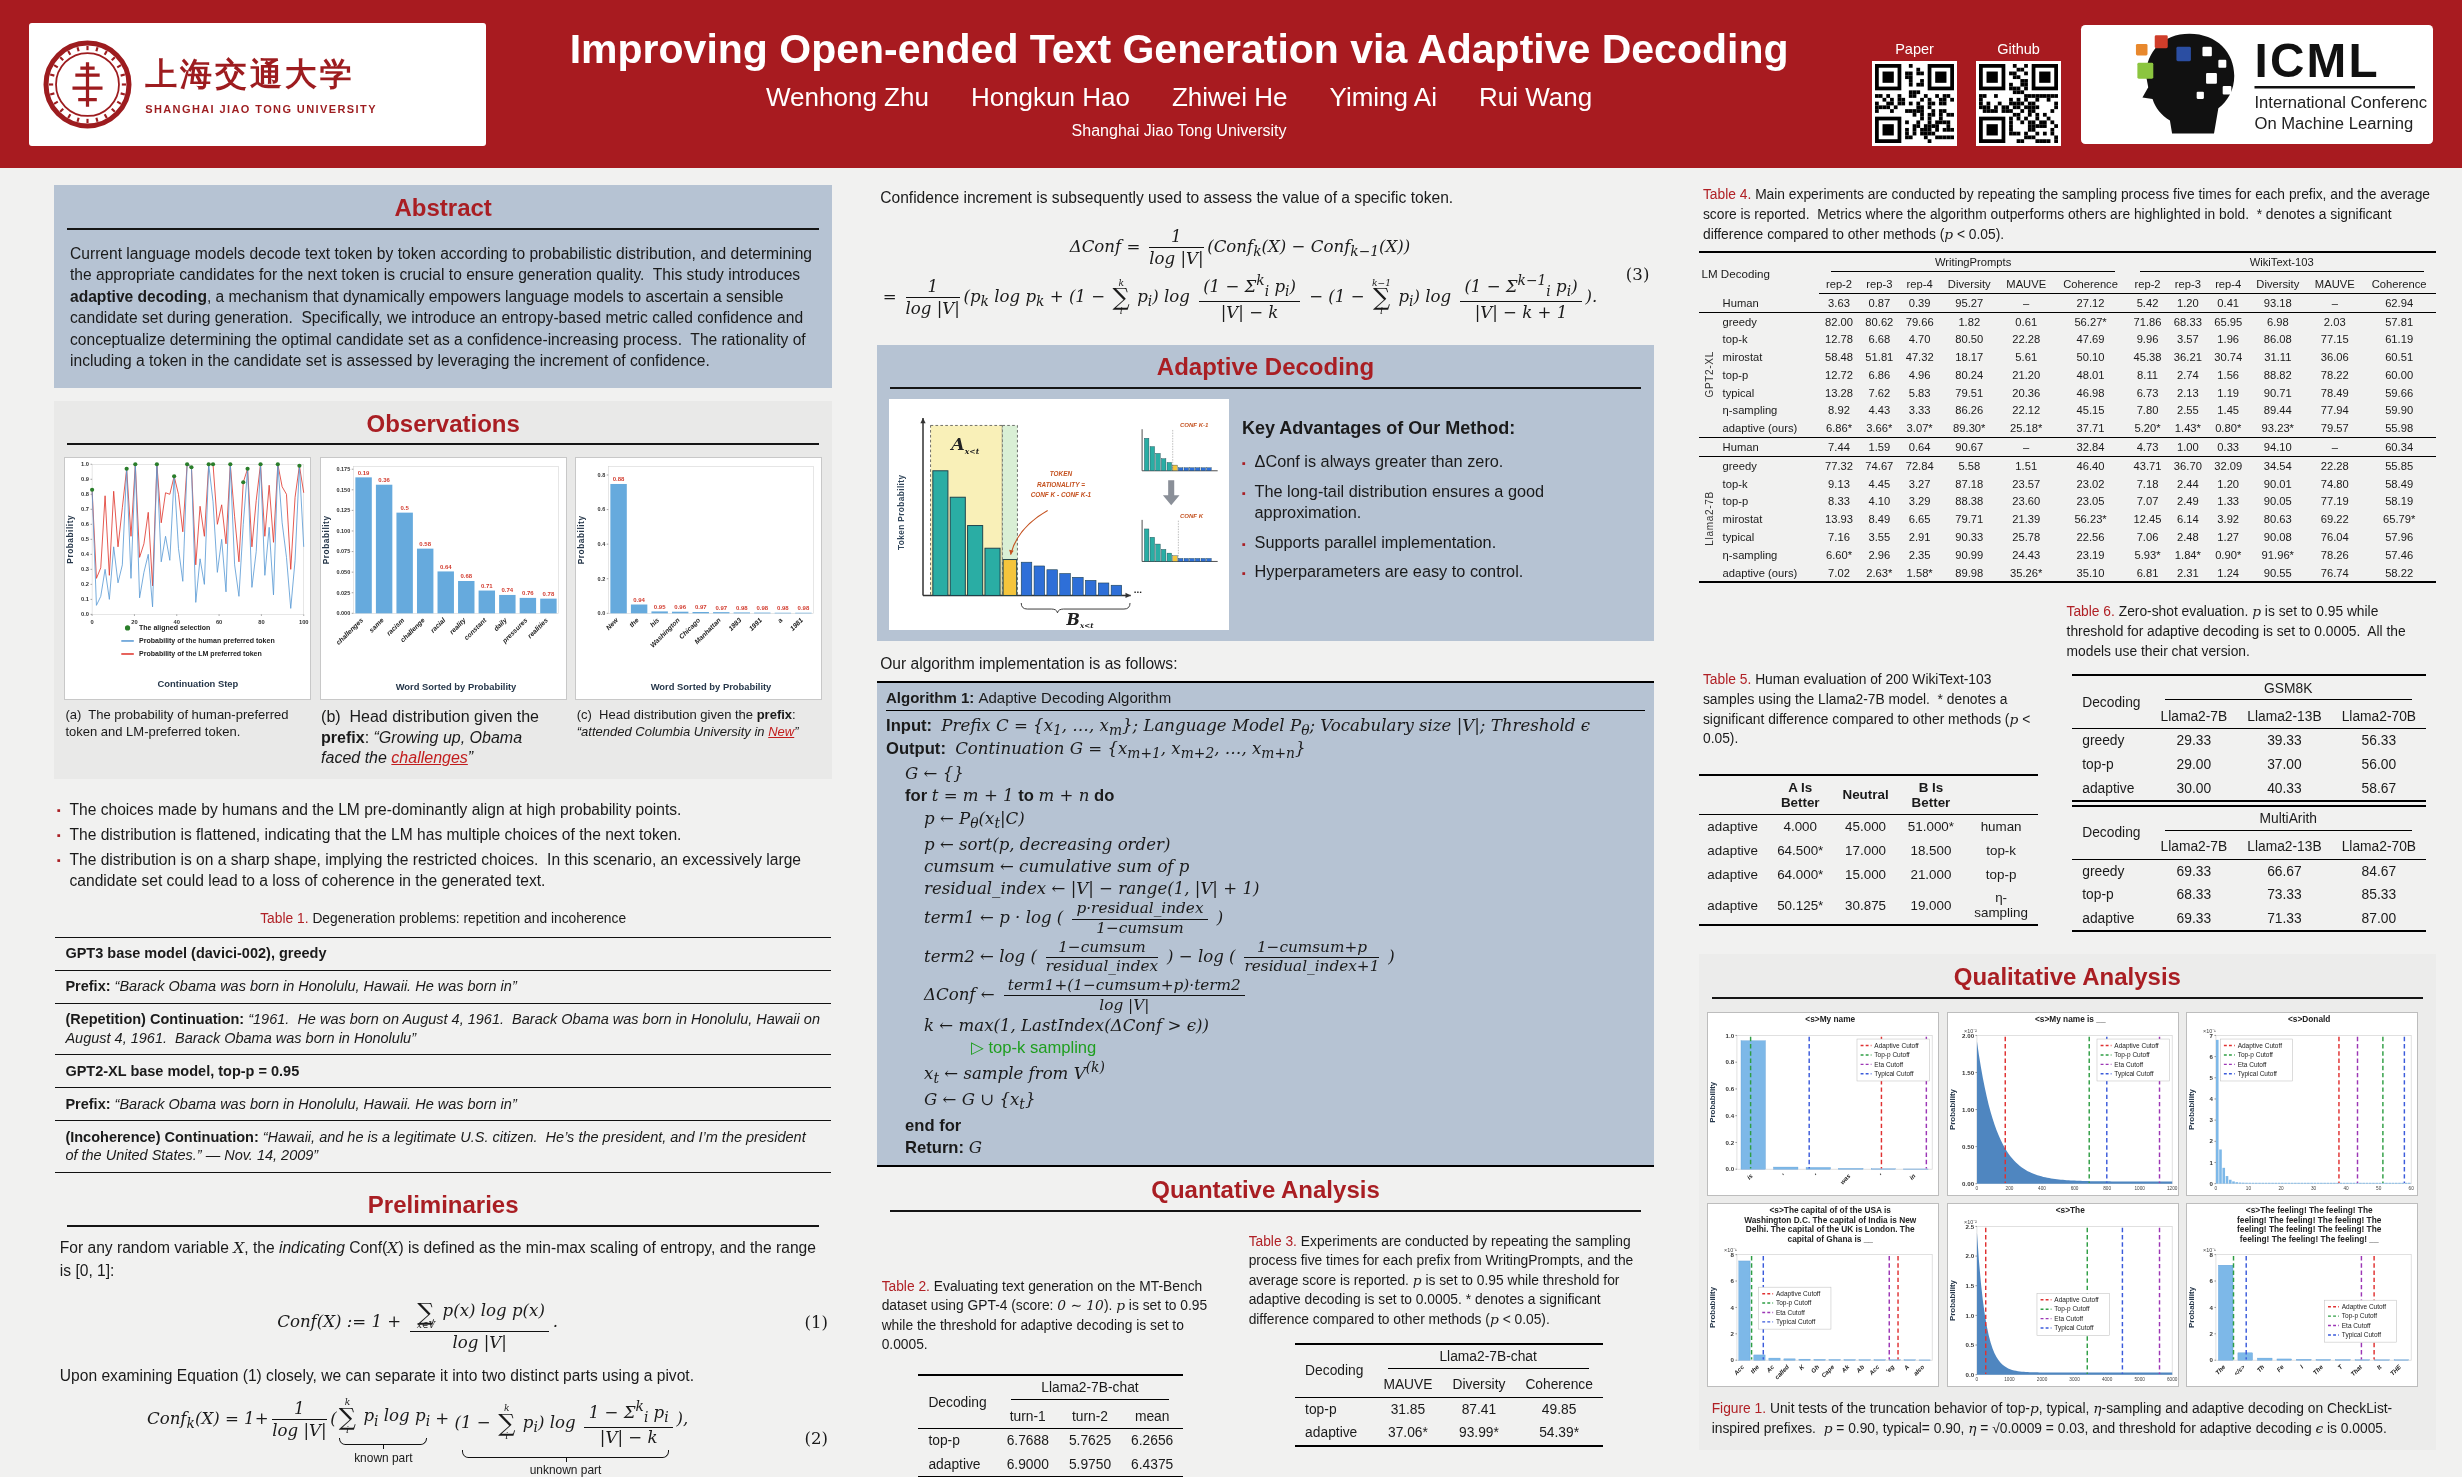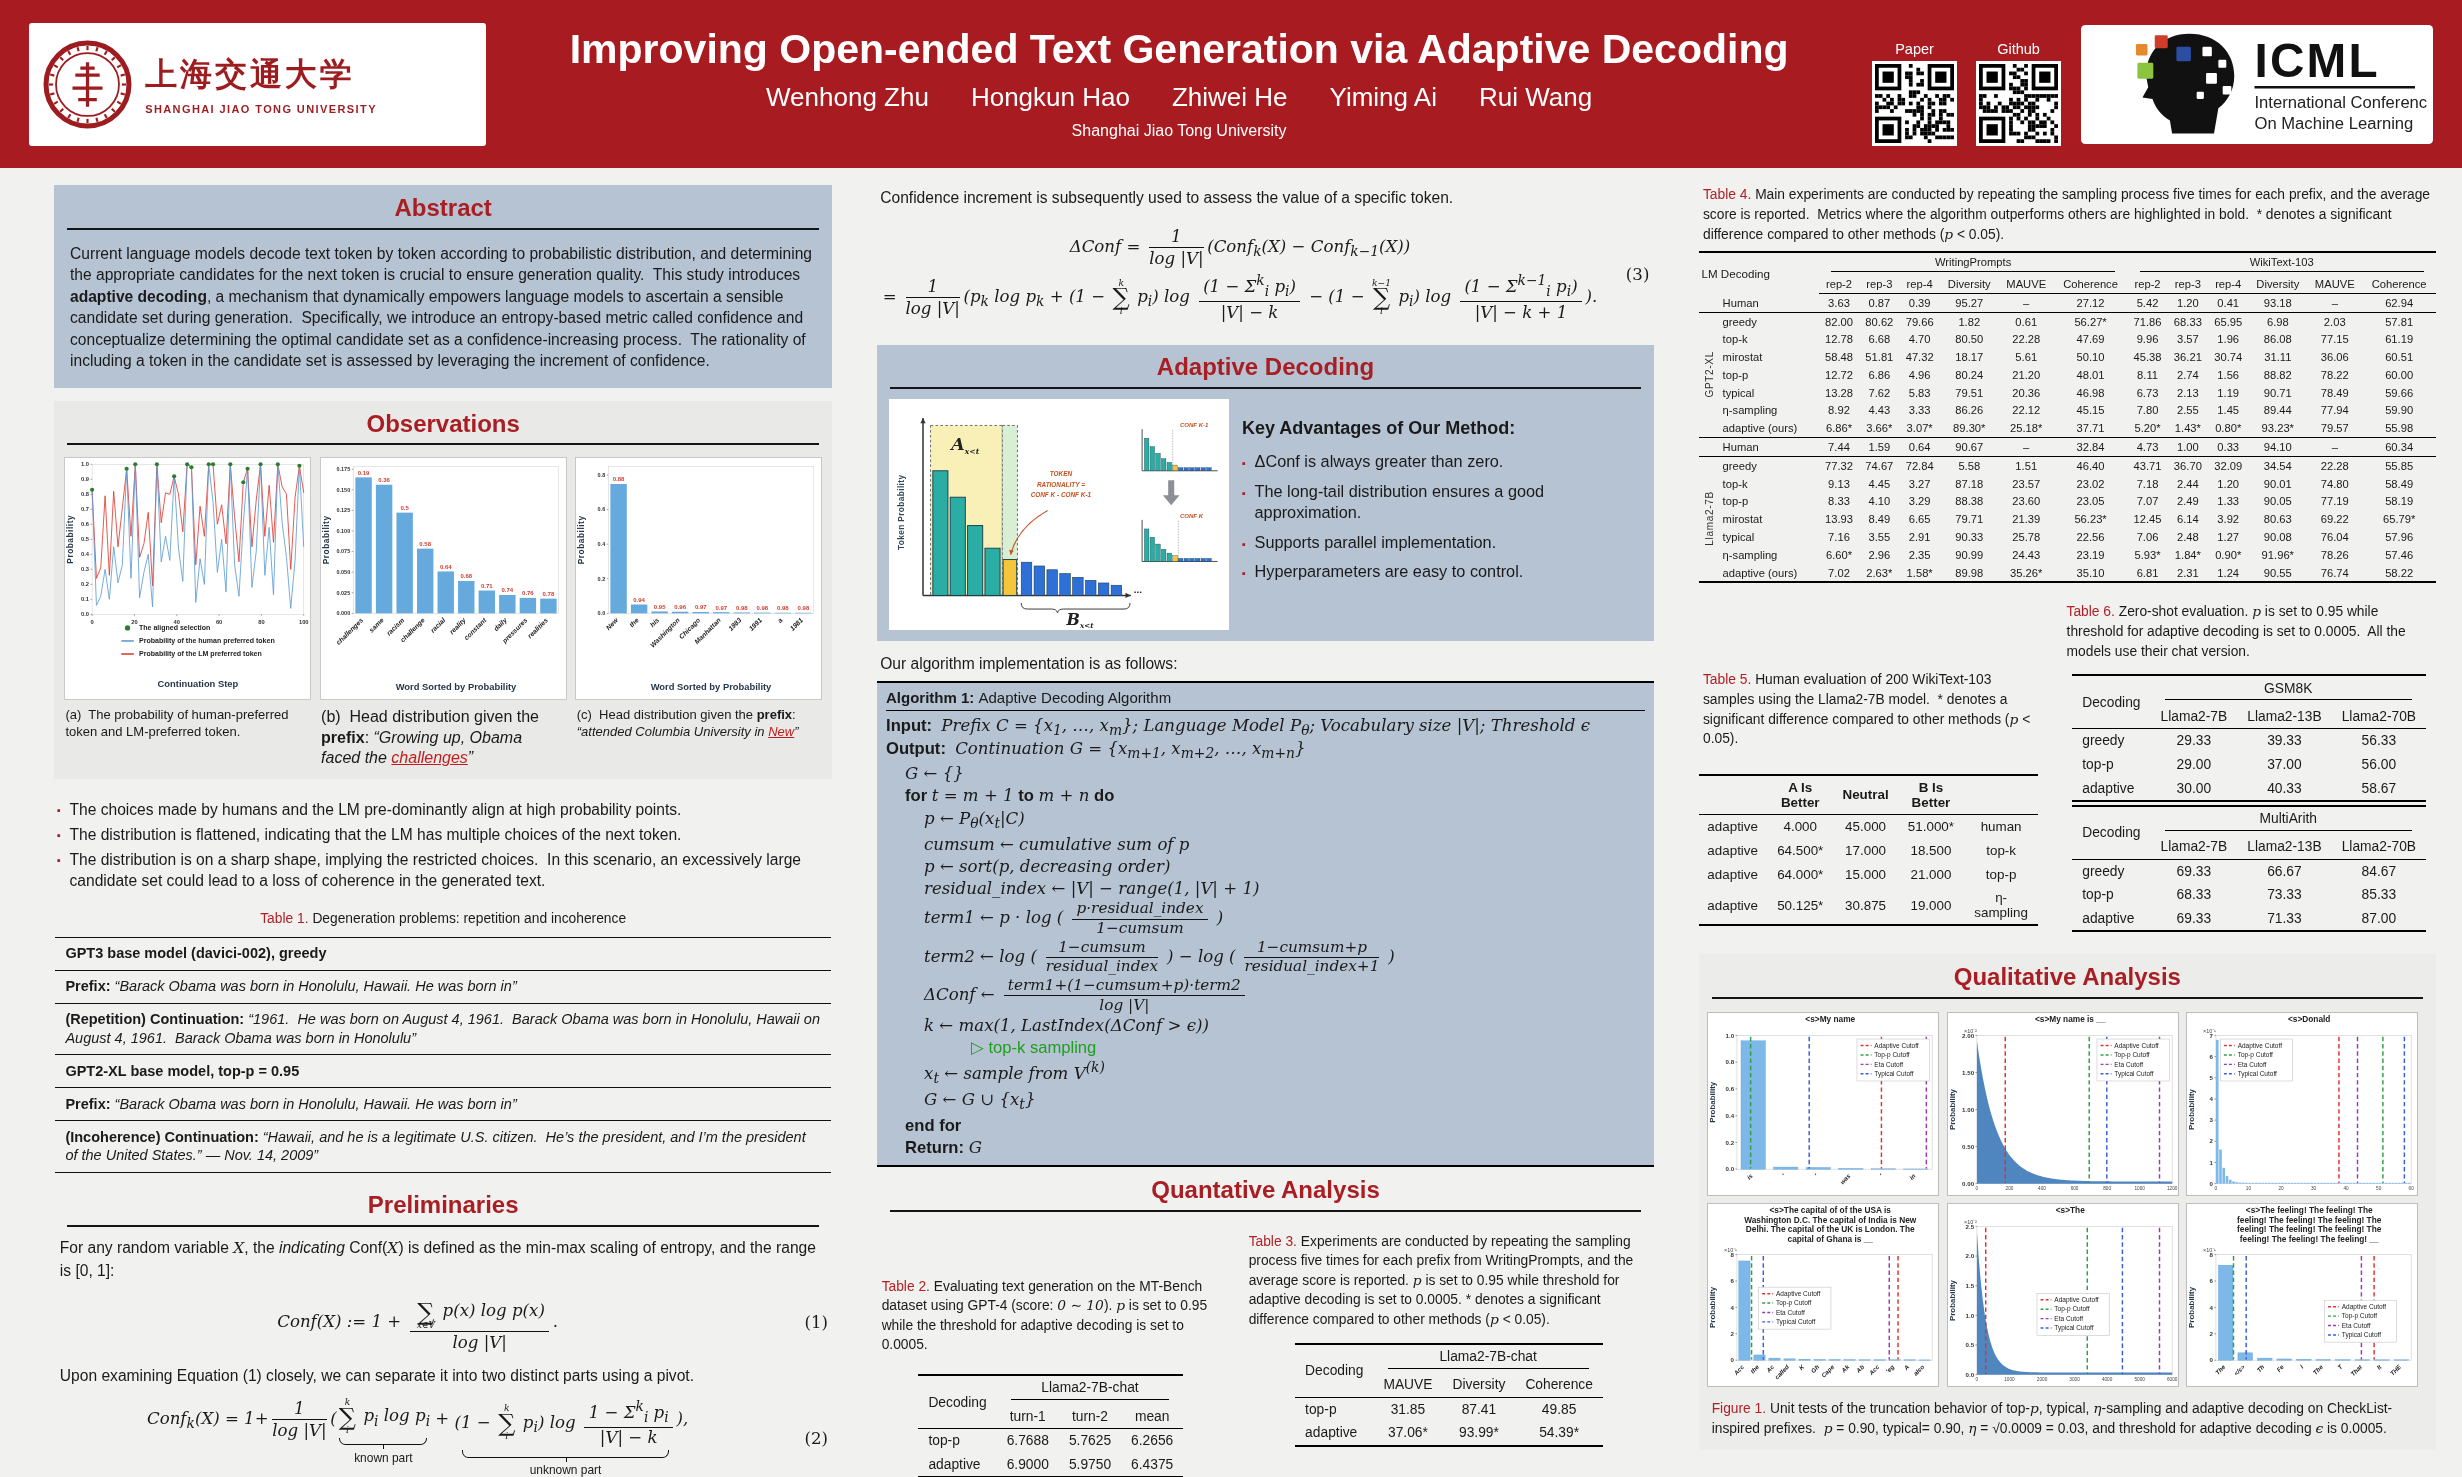--- a/index.html
+++ b/index.html
@@ -872,22 +872,22 @@
 
       <div class="algo-intro rich"><span class="tk">Our algorithm implementation is as follows:</span></div>
 
       <div class="bluebox" id="algobox">
           <div class="algo-title"><span class="tk tb">Algorithm 1: </span><span class="tk">Adaptive Decoding Algorithm</span></div>
           <div class="algo-io eq"><span class="tk tb">Input:  </span><span class="tk">Prefix C = {x</span><sub class="tk">1</sub><span class="tk">, …, x</span><sub class="tk">m</sub><span class="tk">}; Language Model P</span><sub class="tk">θ</sub><span class="tk">; Vocabulary size |V|; Threshold ϵ</span></div>
           <div class="algo-io eq"><span class="tk tb">Output:  </span><span class="tk">Continuation G = {x</span><sub class="tk">m+1</sub><span class="tk">, x</span><sub class="tk">m+2</sub><span class="tk">, …, x</span><sub class="tk">m+n</sub><span class="tk">}</span></div>
           <div class="algo-line eq" style="margin-left: 19px;"><span class="tk">G ← {}</span></div>
           <div class="algo-line eq" style="margin-left: 19px;"><span class="tk tb">for </span><span class="tk">t = m + 1</span><span class="tk tb"> to </span><span class="tk">m + n</span><span class="tk tb"> do</span></div>
           <div class="algo-line eq" style="margin-left: 38px;"><span class="tk">p ← P</span><sub class="tk">θ</sub><span class="tk">(x</span><sub class="tk">t</sub><span class="tk">|C)</span></div>
+          <div class="algo-line eq" style="margin-left: 38px;"><span class="tk">p ← sort(p, decreasing order)</span></div>
           <div class="algo-line eq" style="margin-left: 38px;"><span class="tk">cumsum ← cumulative sum of p</span></div>
-          <div class="algo-line eq" style="margin-left: 38px;"><span class="tk">p ← sort(p, decreasing order)</span></div>
           <div class="algo-line eq" style="margin-left: 38px;"><span class="tk">residual_index ← |V| − range(1, |V| + 1)</span></div>
           <div class="algo-line eq" style="margin-left: 38px;"><span class="tk">term1 ← p · log ( </span><span class="frac">
               <span class="fnum"><span class="tk">p·residual_index</span></span>
               <span class="fden"><span class="tk">1−cumsum</span></span>
             </span><span class="tk"> )</span></div>
           <div class="algo-line eq" style="margin-left: 38px;"><span class="tk">term2 ← log ( </span><span class="frac">
               <span class="fnum"><span class="tk">1−cumsum</span></span>
               <span class="fden"><span class="tk">residual_index</span></span>
             </span><span class="tk"> ) − log ( </span><span class="frac">
               <span class="fnum"><span class="tk">1−cumsum+p</span></span>

